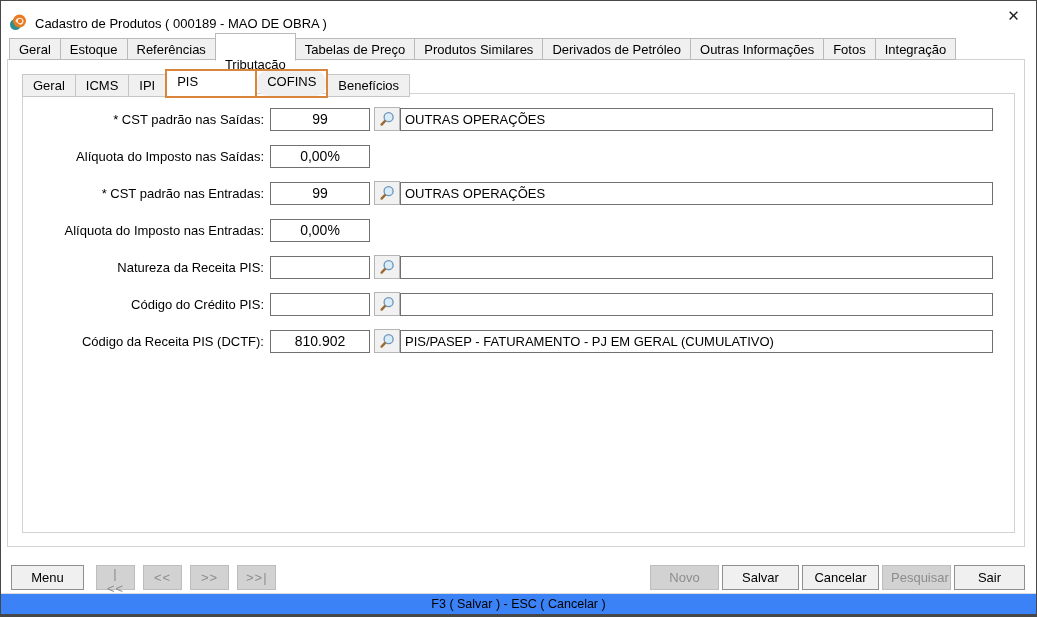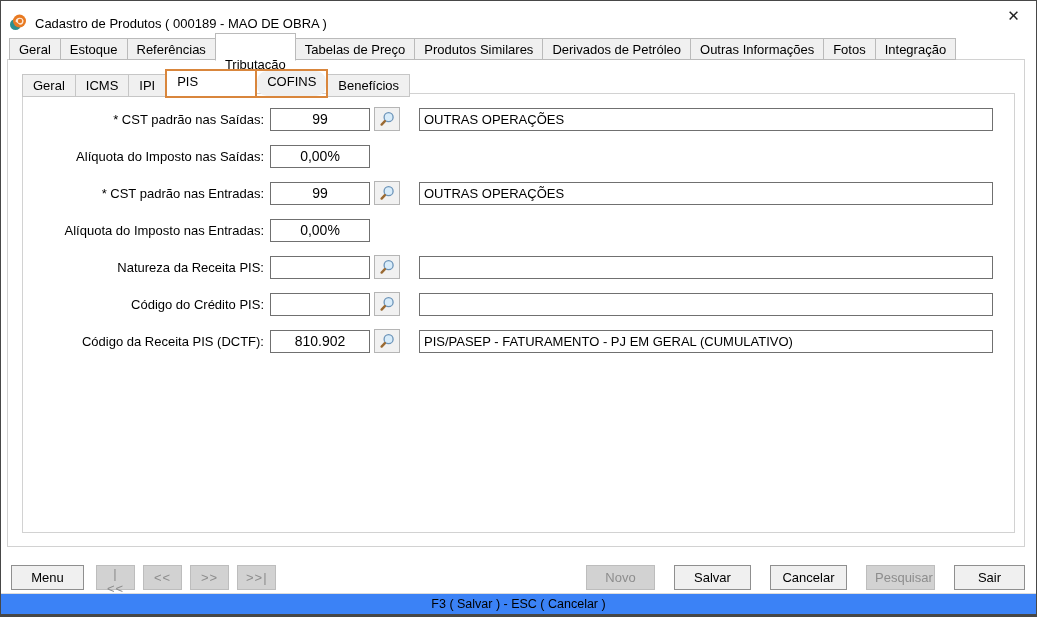--- a/index.html
+++ b/index.html
@@ -25,29 +25,29 @@
   .hl-pair { display:flex; border:2px solid #d9863c; margin-right:-1px; margin-bottom:-1px; position:relative; z-index:4; }
   .hl-pair .stab { border:none; margin:0; height:25px; padding-top:3px; }
   .stab.pis { background:#ffffff; width:90px; border-right:2px solid #d9863c; }
   .stab.cofins { background:#f0f0f0;border-radius:10px; }
   
   .inner-panel { position:absolute; top:33px; left:14px; right:9px; bottom:13px; background:#ffffff; border:1px solid #d2d2d2; padding-top:13px; }
   .form-row { display:flex; align-items:center; height:24px; margin-bottom:13px; }
   .form-label { width:247px; text-align:right; padding-right:6px; font-size:13px; color:#000; white-space:nowrap; }
   .code-input { width:100px; height:23px; border:1px solid #707070; text-align:center; font-size:14px; font-family:"Liberation Sans","DejaVu Sans",sans-serif; background:#fff; color:#000; }
   .search-btn { width:26px; height:24px; margin-left:4px; background:#f1f1f1; border:1px solid #b5b5b5; display:flex; align-items:center; justify-content:center; cursor:pointer; padding:0; }
-  .desc-input { flex:1; height:23px; margin-left:19px; margin-right:21px; border:1px solid #707070; font-size:13px; font-family:"Liberation Sans","DejaVu Sans",sans-serif; padding:0 4px; background:#fff; color:#000; }
+  .desc-input { flex:1; height:23px; margin-left:0; margin-right:21px; border:1px solid #707070; font-size:13px; font-family:"Liberation Sans","DejaVu Sans",sans-serif; padding:0 4px; background:#fff; color:#000; }
   
   .btn-row { position:absolute; top:564px; left:10px; right:11px; height:25px; display:flex; align-items:center; }
   .btn { height:25px; background:#f0f0f0; border:1px solid #8f8f8f; font-size:13px; font-family:"Liberation Sans","DejaVu Sans",sans-serif; color:#000; cursor:pointer; padding:0 8px; }
   .btn:disabled, .btn.disabled { background:#d2d2d2; border-color:#bdbdbd; color:#8d8d8d; cursor:default; }
   .btn-menu { width:73px; }
   .nav-group { display:flex; gap:8px; margin-left:12px; }
   .btn-nav { width:39px; letter-spacing:1px; }
-  .right-group { margin-left:auto; display:flex; gap:19px; }
+  .right-group { margin-left:auto; display:flex; gap:3px; }
   .btn-novo { width:69px; } .btn-salvar { width:77px; } .btn-cancelar { width:77px; } .btn-pesquisar { width:69px; } .btn-sair { width:71px; }
   
   .statusbar { position:absolute; left:0; right:0; bottom:0; height:21px; background:#3b82f6; border-top:1px solid #dcdcdc; display:flex; align-items:center; justify-content:center; font-size:12.5px; color:#000; }
 </style>
 </head>
 <body>
 
 <div class="window">
 
   <div class="titlebar">

